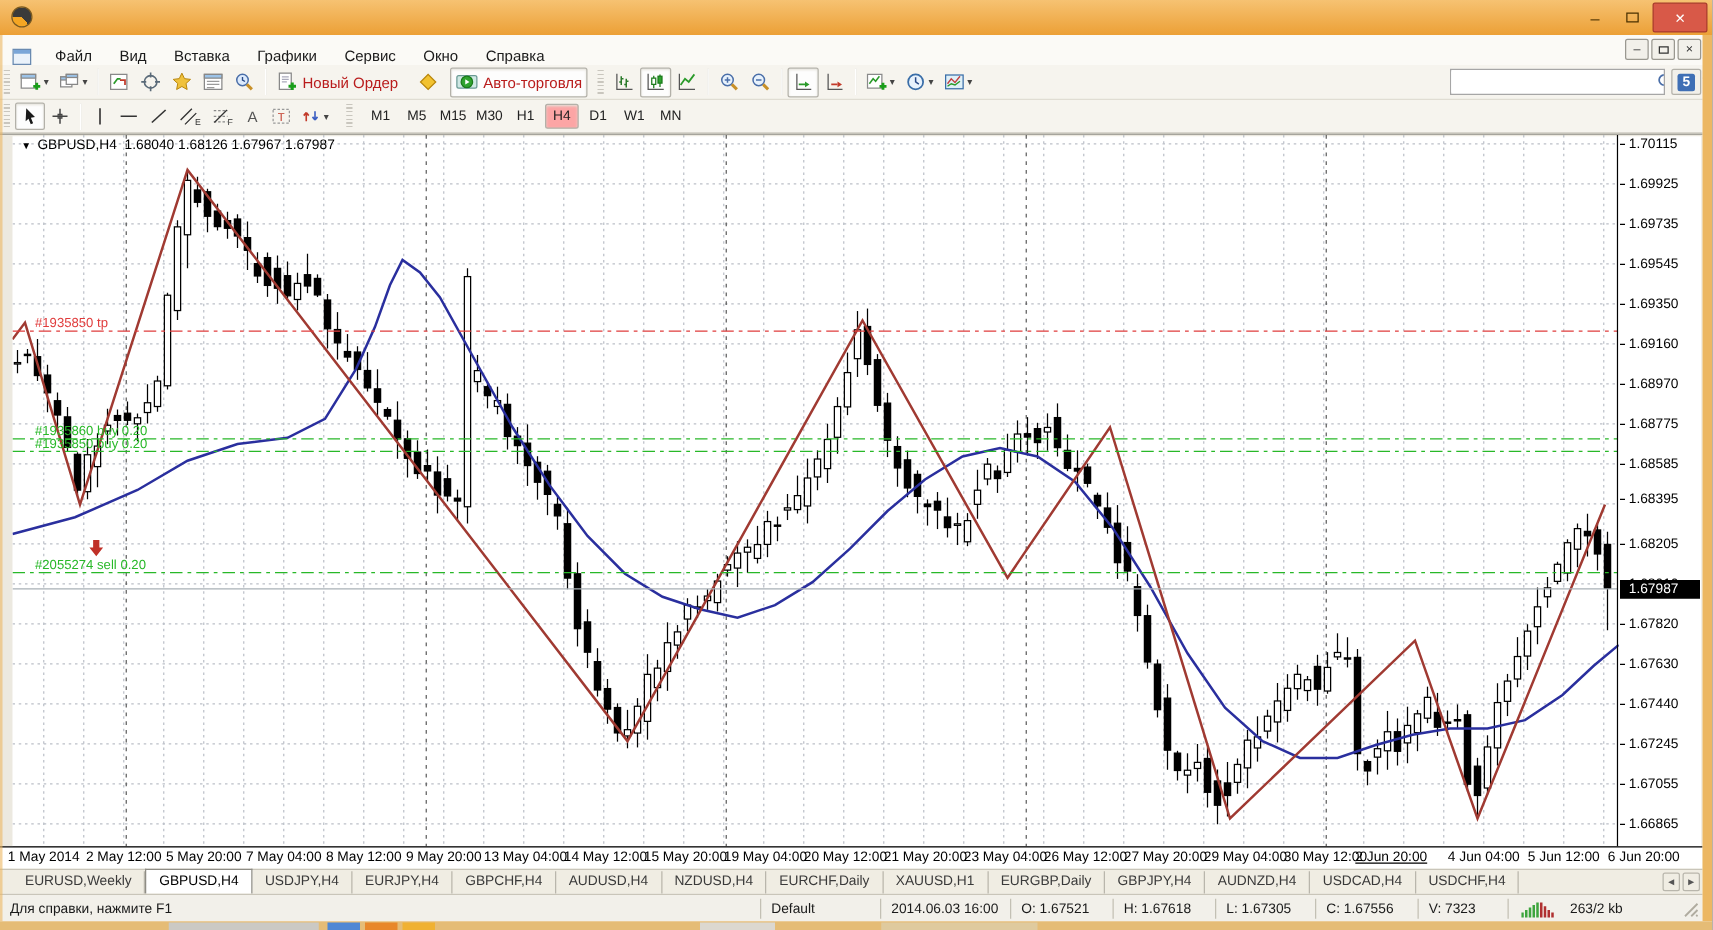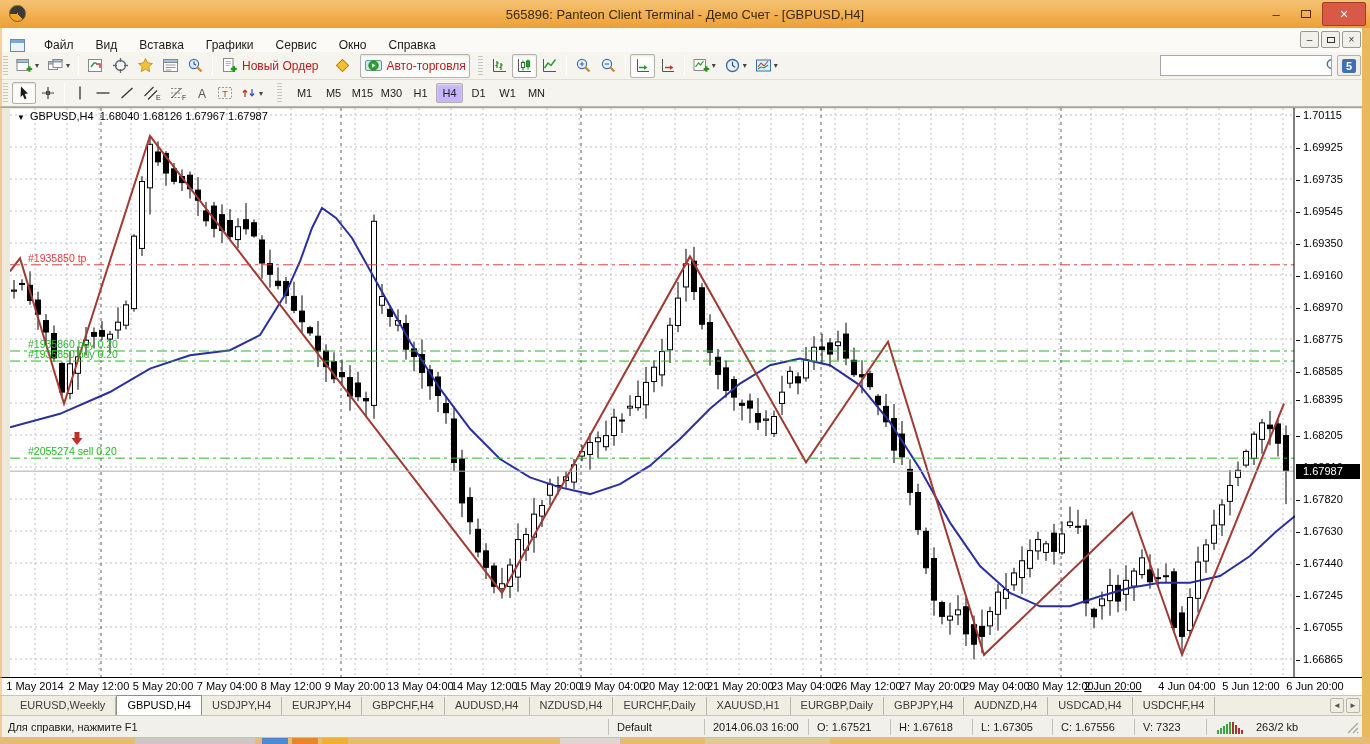--- a/index.html
+++ b/index.html
@@ -37,21 +37,21 @@
   .grip{width:5px;height:20px;margin:0 4px 0 3px;
         background:repeating-linear-gradient(180deg,#c9c6be 0 1px,transparent 1px 3px);}
   .sep{width:1px;height:21px;background:#d2cfc6;border-right:1px solid #fff;margin:0 4px;}
   .tb-btn{height:24px;display:flex;align-items:center;padding:0 3px;border:1px solid transparent;border-radius:2px;}
   .tb-btn.pressed{background:#fdfdfd;border-color:#b3b1a9;box-shadow:inset 0 1px 2px #e4e2da;}
   .tb-btn svg{display:block;}
   .dd{font-size:8px;color:#444;margin-left:2px;}
   .tb-label{font-size:12px;margin-left:4px;color:#b91c1c;white-space:nowrap;}
   .tf{min-width:27px;height:20px;margin:0 1px;display:flex;align-items:center;justify-content:center;
       font-size:11px;color:#222;border:1px solid transparent;border-radius:2px;}
-  .tf.active{background:#c4b5fd;border-color:#b3b1a9;box-shadow:inset 0 1px 2px #e4e2da;}
+  .tf.active{background:#fca5a5;border-color:#b3b1a9;box-shadow:inset 0 1px 2px #e4e2da;}
   .searchbox{position:absolute;left:1160px;top:55px;width:172px;height:21px;background:#fff;
              border:1px solid #a6a6a6;display:flex;align-items:center;}
   .searchbox input{flex:1;border:none;outline:none;height:17px;font-size:12px;padding:0 4px;
                    font-family:"Liberation Sans",sans-serif;}
   .mql-btn{position:absolute;left:1337px;top:55px;width:24px;height:21px;background:#f2f0ea;
            border:1px solid #b3b1a9;border-radius:2px;display:flex;align-items:center;justify-content:center;}
   .mql-badge{background:#3f6fb5;color:#fff;font-size:11px;font-weight:bold;padding:0 4px;border-radius:2px;
              line-height:14px;}
   
   .chart-region{position:absolute;left:0;top:107px;width:1362px;height:588px;background:#ece9e0;
@@ -92,21 +92,20 @@
   .tasksliver{position:absolute;left:0;top:737px;width:1370px;height:7px;background:#e5bc76;}
   .tsl{position:absolute;top:1px;height:6px;}
 </style>
 </head>
 <body>
 
 <div class="screen">
 
   <div class="titlebar">
     <span class="app-icon"></span>
-    <span class="title-text">565896: Panteon Client Terminal - Демо Счет - [GBPUSD,H4]</span>
     <span class="cap-btn cap-min">–</span>
     <span class="cap-btn cap-max">
         <span class="boxico"></span>
       </span>
     <span class="cap-btn cap-close">×</span>
   </div>
 
   <div class="menubar">
     <span class="menu-doc-icon"></span>
     <span id="menu-items" style="display:flex;">

